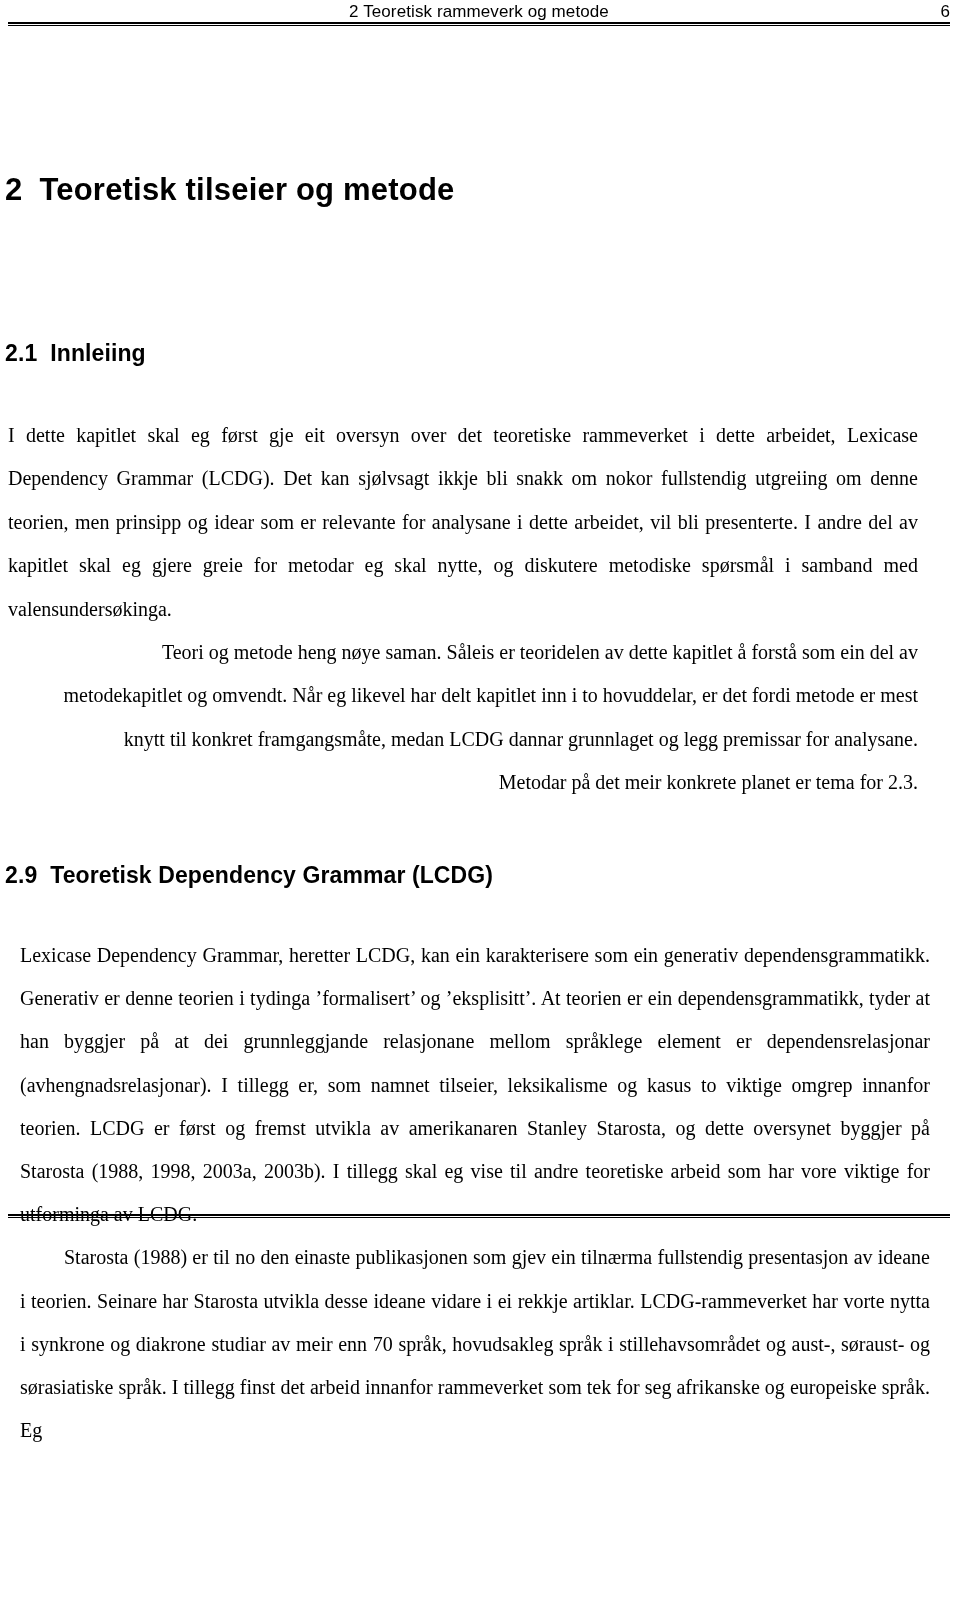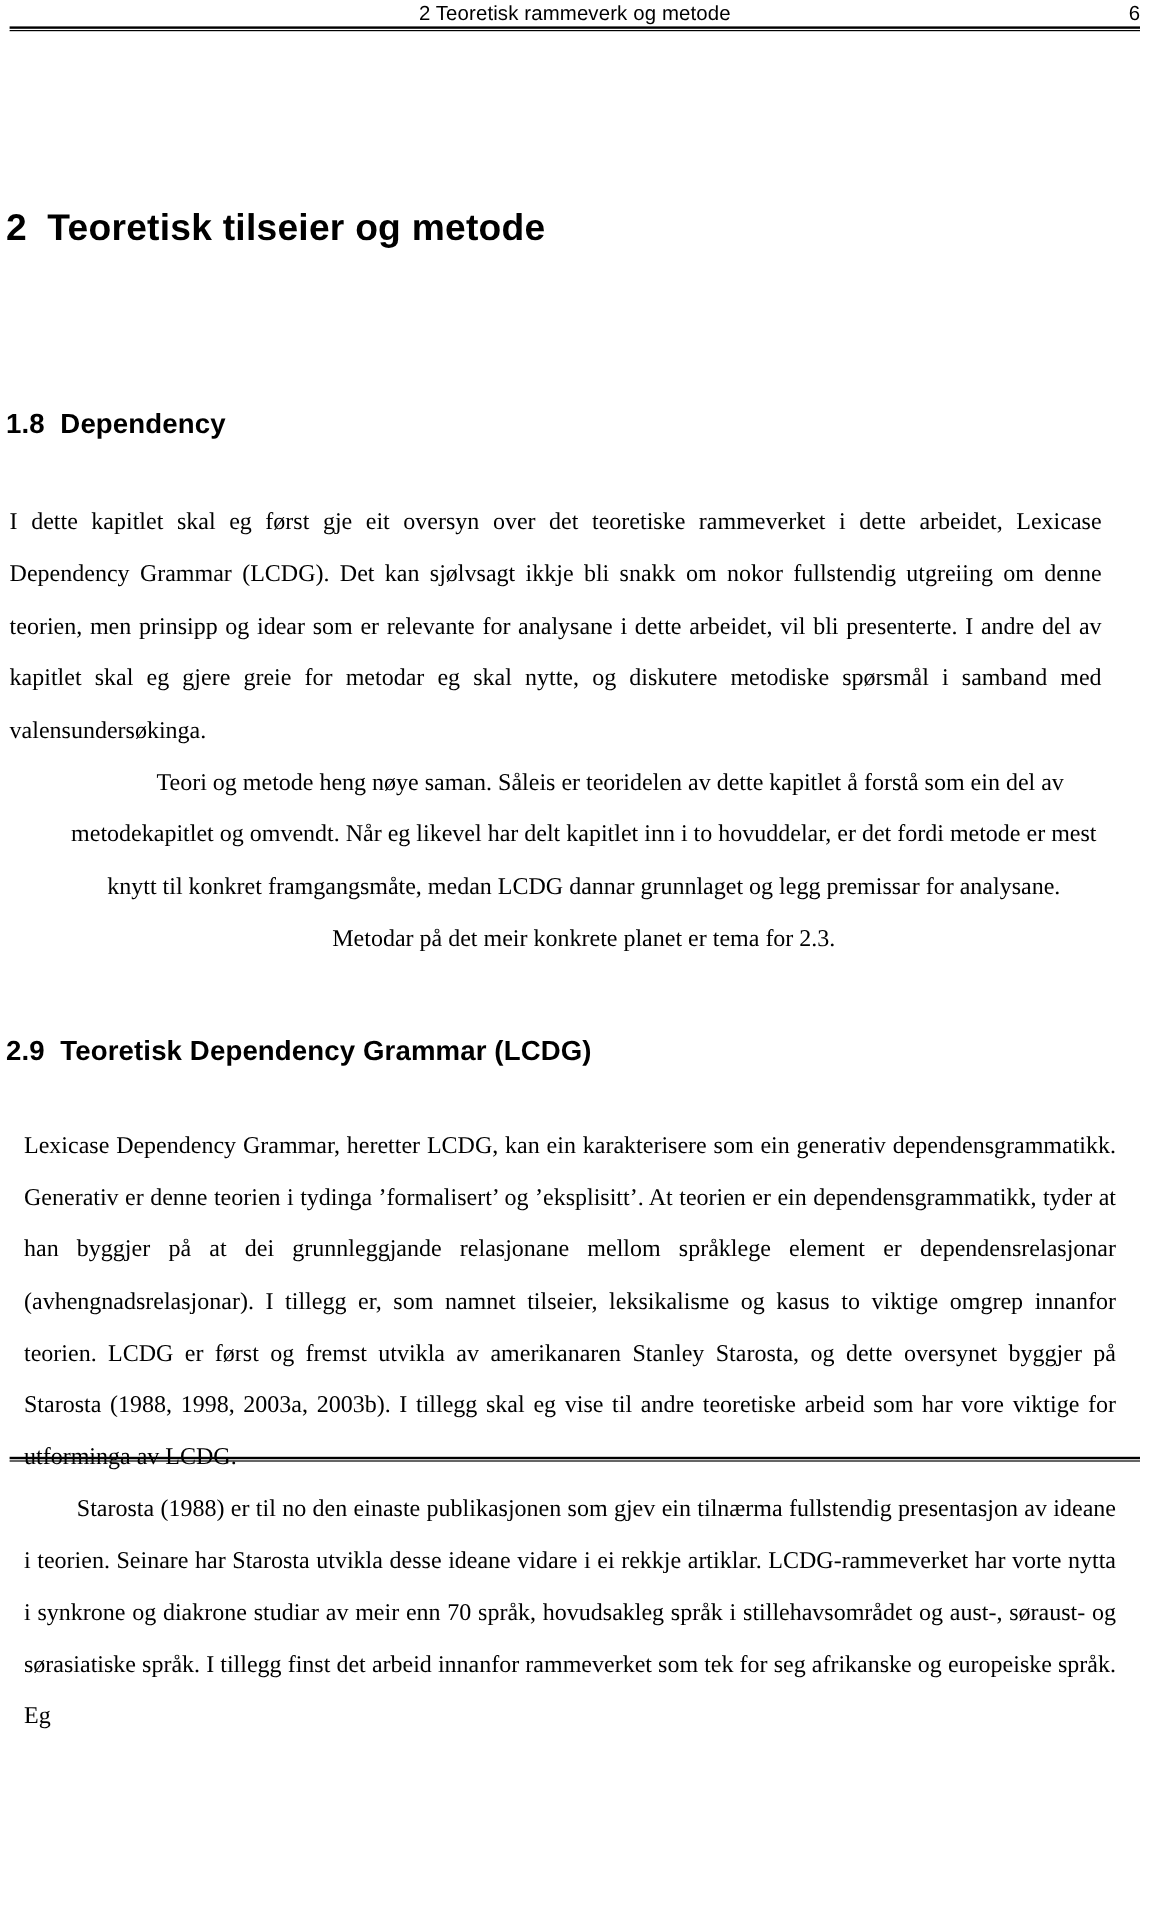--- a/index.html
+++ b/index.html
@@ -115,21 +115,21 @@
     margin: 0;
     padding: 0;
     font-size: 20px;
     line-height: 43.4px;
     text-align: justify;
     text-justify: inter-word;
     -webkit-hyphens: none;
     hyphens: none;
   }
   p.body.indented { text-indent: 44px; }
-  p.body.last-flush { text-align: center; margin-left: 47px; }
+  p.body.last-flush { text-align: right; margin-left: 47px; }
 
   
   #block-2 p.body { line-height: 43.2px; }
 
   
   .footer {
     position: absolute;
     left: 8px;
     right: 10px;
     bottom: 8px;
@@ -161,21 +161,21 @@
   </div>
   <div class="header-rule"></div>
 
   <div class="content">
 
     <h1 class="chapter-title">
       <span class="num">2</span><span>Teoretisk tilseier og metode</span>
     </h1>
 
     <h2 class="section-title" id="sec-21">
-      <span class="num">1.8</span><span>Dependency</span>
+      <span class="num">2.1</span><span>Innleiing</span>
     </h2>
 
     <div class="para-block" id="block-1">
       <p class="body">I dette kapitlet skal eg først gje eit oversyn over det teoretiske rammeverket i dette arbeidet, Lexicase Dependency Grammar (LCDG). Det kan sjølvsagt ikkje bli snakk om nokor fullstendig utgreiing om denne teorien, men prinsipp og idear som er relevante for analysane i dette arbeidet, vil bli presenterte. I andre del av kapitlet skal eg gjere greie for metodar eg skal nytte, og diskutere metodiske spørsmål i samband med valensundersøkinga.</p>
       <p class="body indented last-flush">Teori og metode heng nøye saman. Såleis er teoridelen av dette kapitlet å forstå som ein del av metodekapitlet og omvendt. Når eg likevel har delt kapitlet inn i to hovuddelar, er det fordi metode er mest knytt til konkret framgangsmåte, medan LCDG dannar grunnlaget og legg premissar for analysane. Metodar på det meir konkrete planet er tema for 2.3.</p>
     </div>
 
     <h2 class="section-title" id="sec-22">
       <span class="num">2.9</span><span>Teoretisk Dependency Grammar (LCDG)</span>
     </h2>

